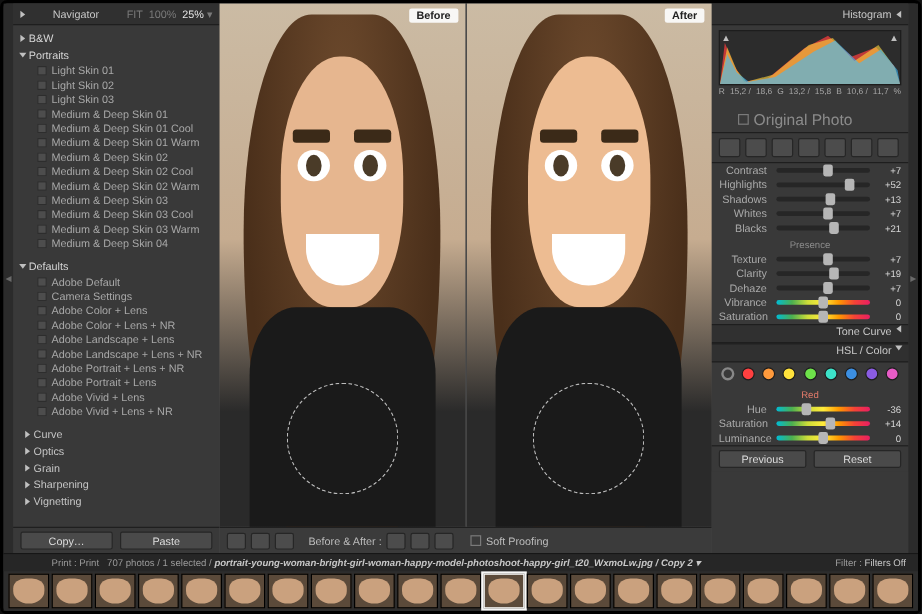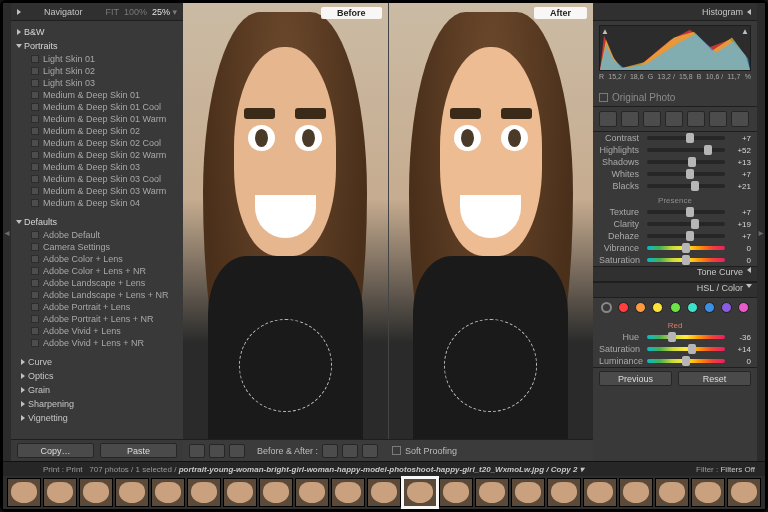--- a/index.html
+++ b/index.html
@@ -25,21 +25,21 @@
   .preset .sw{width:8px;height:8px;background:#4d4d4d;border:1px solid #2d2d2d;}
   .group{margin-top:6px;}
   .subitem{display:flex;align-items:center;gap:3px;padding:2px 6px 2px 10px;color:#c5c5c5;}
   
   .foot{height:22px;display:flex;gap:6px;padding:3px 6px;background:#393939;border-top:1px solid #1f1f1f;}
   .btn{flex:1;background:#4a4a4a;border:1px solid #262626;color:#ddd;font-size:9px;display:flex;align-items:center;justify-content:center;border-radius:2px;}
   
   .imgwrap{flex:1;display:flex;min-height:0;}
   .half{flex:1;position:relative;overflow:hidden;background:linear-gradient(180deg,#cbbba4 0%,#c6ac90 45%,#2a2a2a 78%);}
   .half + .half{border-left:1px solid #444;}
-  .badge{position:absolute;top:4px;right:6px;background:rgba(250,250,250,.95);color:#222;font-size:9px;font-weight:600;padding:1px 16px;border-radius:2px;}
+  .badge{position:absolute;top:4px;right:6px;background:rgba(250,250,250,.95);color:#222;font-size:9px;font-weight:600;padding:1px 6px;border-radius:2px;}
   
   .hair{position:absolute;left:10%;right:10%;top:2%;bottom:-10%;background:radial-gradient(ellipse at 50% 20%,#6d4a2d 0%,#4a2f1a 70%);border-radius:45% 45% 60% 60%/50% 50% 80% 80%;}
   .face{position:absolute;left:25%;top:10%;width:50%;height:48%;background:#e6b68f;border-radius:48% 48% 42% 42%;}
   .half.after .face{background:#edbc92;}
   .eye{position:absolute;width:13%;height:6%;background:#fff;border-radius:50%;top:28%;}
   .eye.l{left:32%;} .eye.r{right:32%;}
   .iris{position:absolute;inset:15% 25%;background:#4a3b28;border-radius:50%;}
   .brow{position:absolute;width:15%;height:2.5%;background:#3b2a18;border-radius:3px;top:24%;}
   .brow.l{left:30%;} .brow.r{right:30%;}
   .smile{position:absolute;left:35%;top:44%;width:30%;height:10%;background:#fff;border-radius:0 0 40px 40px;}
@@ -56,21 +56,21 @@
   .rrow{display:flex;align-items:center;padding:1px 6px;justify-content:center;}
   .rrow .lbl{width:44px;text-align:right;color:#a9a9a9;padding-right:4px;}
   .rrow .val{width:22px;text-align:right;color:#d7d7d7;font-size:8px;}
   .track{flex:1;height:4px;background:#262626;position:relative;border-radius:2px;margin:0 4px;}
   .knob{position:absolute;top:-3px;width:8px;height:10px;margin-left:-4px;background:#b6b6b6;border-radius:2px;}
   .grad{background:linear-gradient(90deg,#00bcd4,#4caf50,#cddc39,#ffeb3b,#ff9800,#f44336,#e91e63);}
   .sectionlabel{font-size:8px;color:#8c8c8c;text-align:center;margin:4px 0 1px;}
   .secbar{height:16px;background:#303030;display:flex;justify-content:flex-end;padding:0 6px;color:#c7c7c7;border-top:1px solid #1e1e1e;border-bottom:1px solid #1e1e1e;}
   .colorrow{display:flex;justify-content:space-between;padding:4px 8px;}
   .cdot{width:11px;height:11px;border-radius:50%;border:1px solid #1d1d1d;}
-  .orig{font-size:10px;color:#8b8b8b;padding:3px 6px;display:flex;gap:4px;align-items:center;}
+  .orig{font-size:13px;color:#8b8b8b;padding:3px 6px;display:flex;gap:4px;align-items:center;margin-left:16px;}
   .iconrow{display:flex;gap:4px;padding:4px 6px;border-top:1px solid #1e1e1e;border-bottom:1px solid #1e1e1e;}
   .iconrow .ic{width:18px;height:16px;}
   
   .strip{height:48px;background:#2d2d2d;border-top:1px solid #111;display:flex;flex-direction:column;}
   .strip-info{height:14px;display:flex;align-items:center;justify-content:space-between;padding:0 10px 0 40px;font-size:8px;color:#9a9a9a;background:#262626;}
   .thumbs{flex:1;display:flex;gap:2px;padding:2px 4px;overflow:hidden;}
   .th{width:34px;background:#5b4a3a;border:1px solid #000;position:relative;}
   .th.sel{border:1px solid #f7f7f7;outline:2px solid #f7f7f7;}
   .th .tiny{position:absolute;inset:3px;border-radius:40% 40% 50% 50%;background:#caa17e;}
 </style>
@@ -105,22 +105,22 @@
           <div class="preset"><span class="sw"></span>Medium &amp; Deep Skin 03 Warm</div>
           <div class="preset"><span class="sw"></span>Medium &amp; Deep Skin 04</div>
           <div class="group"></div>
           <div class="section-title"><span class="tri open"></span>Defaults</div>
           <div class="preset"><span class="sw"></span>Adobe Default</div>
           <div class="preset"><span class="sw"></span>Camera Settings</div>
           <div class="preset"><span class="sw"></span>Adobe Color + Lens</div>
           <div class="preset"><span class="sw"></span>Adobe Color + Lens + NR</div>
           <div class="preset"><span class="sw"></span>Adobe Landscape + Lens</div>
           <div class="preset"><span class="sw"></span>Adobe Landscape + Lens + NR</div>
+          <div class="preset"><span class="sw"></span>Adobe Portrait + Lens + NR</div>
           <div class="preset"><span class="sw"></span>Adobe Portrait + Lens</div>
-          <div class="preset"><span class="sw"></span>Adobe Portrait + Lens + NR</div>
           <div class="preset"><span class="sw"></span>Adobe Vivid + Lens</div>
           <div class="preset"><span class="sw"></span>Adobe Vivid + Lens + NR</div>
           <div class="group"></div>
           <div class="subitem"><span class="tri"></span>Curve</div>
           <div class="subitem"><span class="tri"></span>Optics</div>
           <div class="subitem"><span class="tri"></span>Grain</div>
           <div class="subitem"><span class="tri"></span>Sharpening</div>
           <div class="subitem"><span class="tri"></span>Vignetting</div>
         </div>
       <div class="foot">

